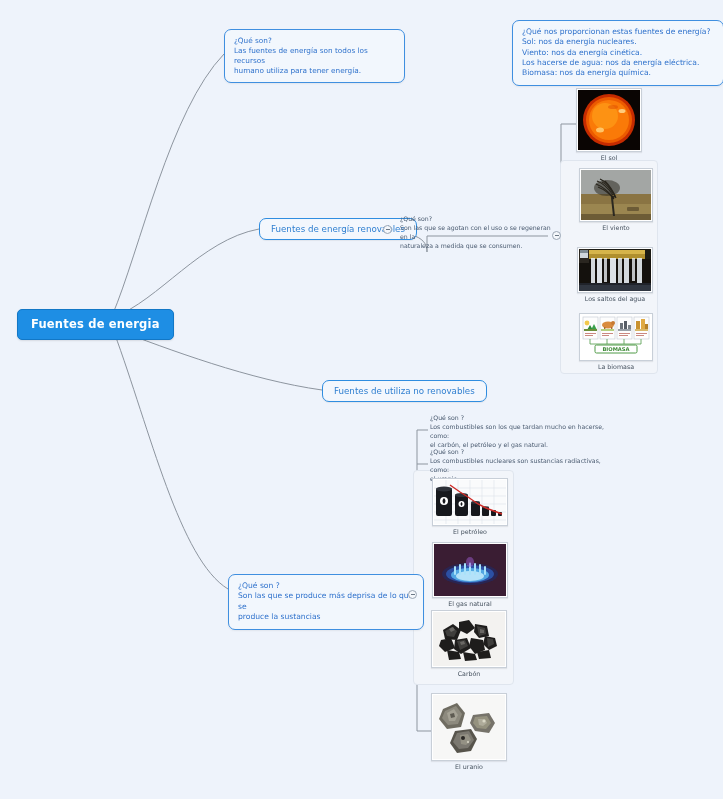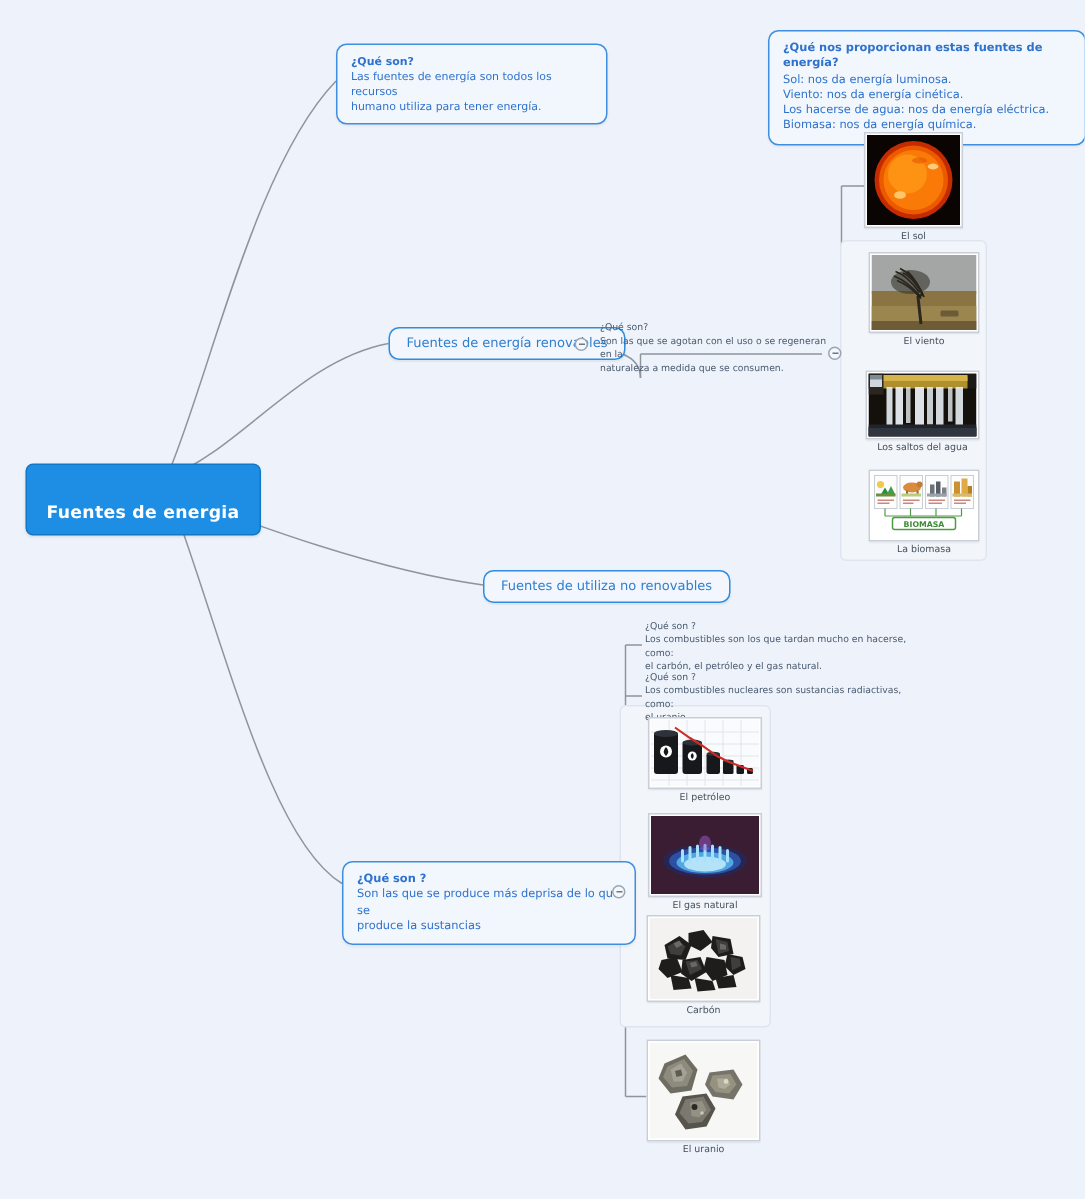--- a/index.html
+++ b/index.html
@@ -30,21 +30,21 @@
 
   
   .root-node {
     position: absolute;
     left: 17px;
     top: 309px;
     background: #1e8ee4;
     color: #ffffff;
     border: 1px solid #1277c6;
     border-radius: 5px;
-    padding: 24px 13px 8px 13px;
+    padding: 7px 13px 8px 13px;
     font-size: 11.5px;
     font-weight: bold;
     letter-spacing: .2px;
     white-space: nowrap;
     box-shadow: 0 1px 2px rgba(0,0,0,.10);
   }
 
   
   .branch-node {
     position: absolute;
@@ -79,21 +79,21 @@
   #note-provide {
     left: 512px; top: 20px;
     width: 192px;
     font-size: 7.6px;
   }
   #note-no-renov {
     left: 228px; top: 574px;
     width: 176px;
     font-size: 7.6px;
   }
-  .note-box .note-title { font-weight: bold; display: block; }
+  .note-box .note-title { font-weight: normal; display: block; }
   .note-box .note-line { display: block; }
 
   
   .plain-note {
     position: absolute;
     color: #4a5b70;
     font-size: 6.2px;
     line-height: 1.45;
   }
   #plain-renovables { left: 400px; top: 215px; width: 156px; }
@@ -220,21 +220,21 @@
   </div>
 
   <div class="note-box" id="note-root">
     <span class="note-title">¿Qué son?</span>
     <span class="note-line">Las fuentes de energía son todos los recursos</span>
     <span class="note-line">humano utiliza para tener energía.</span>
   </div>
 
   <div class="note-box" id="note-provide">
     <span class="note-title">¿Qué nos proporcionan estas fuentes de energía?</span>
-    <span class="note-line">Sol: nos da energía luminosa.</span>
+    <span class="note-line">Sol: nos da energía nucleares.</span>
     <span class="note-line">Viento: nos da energía cinética.</span>
     <span class="note-line">Los hacerse de agua: nos da energía eléctrica.</span>
     <span class="note-line">Biomasa: nos da energía química.</span>
   </div>
 
   <div class="branch-node" id="node-renovables">
     <span>Fuentes de energía renovables</span>
   </div>
   <div class="collapse-dot" id="dot-renov"></div>
 

